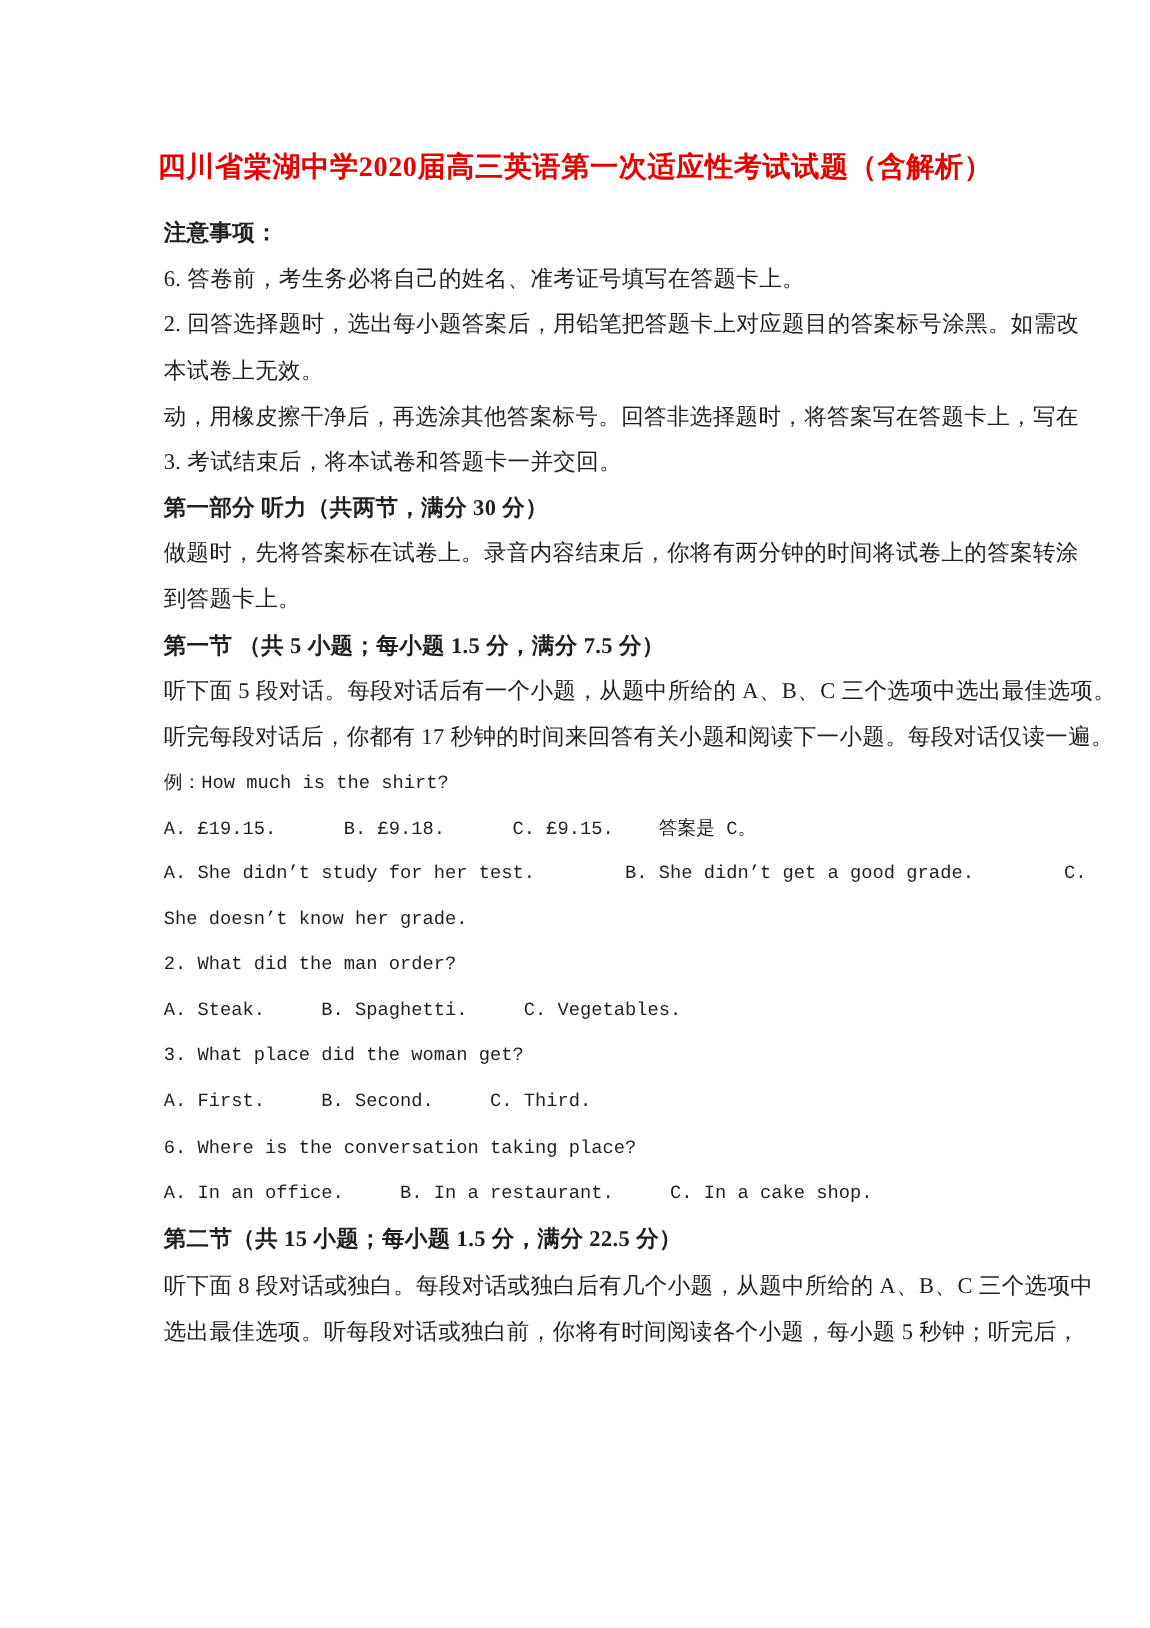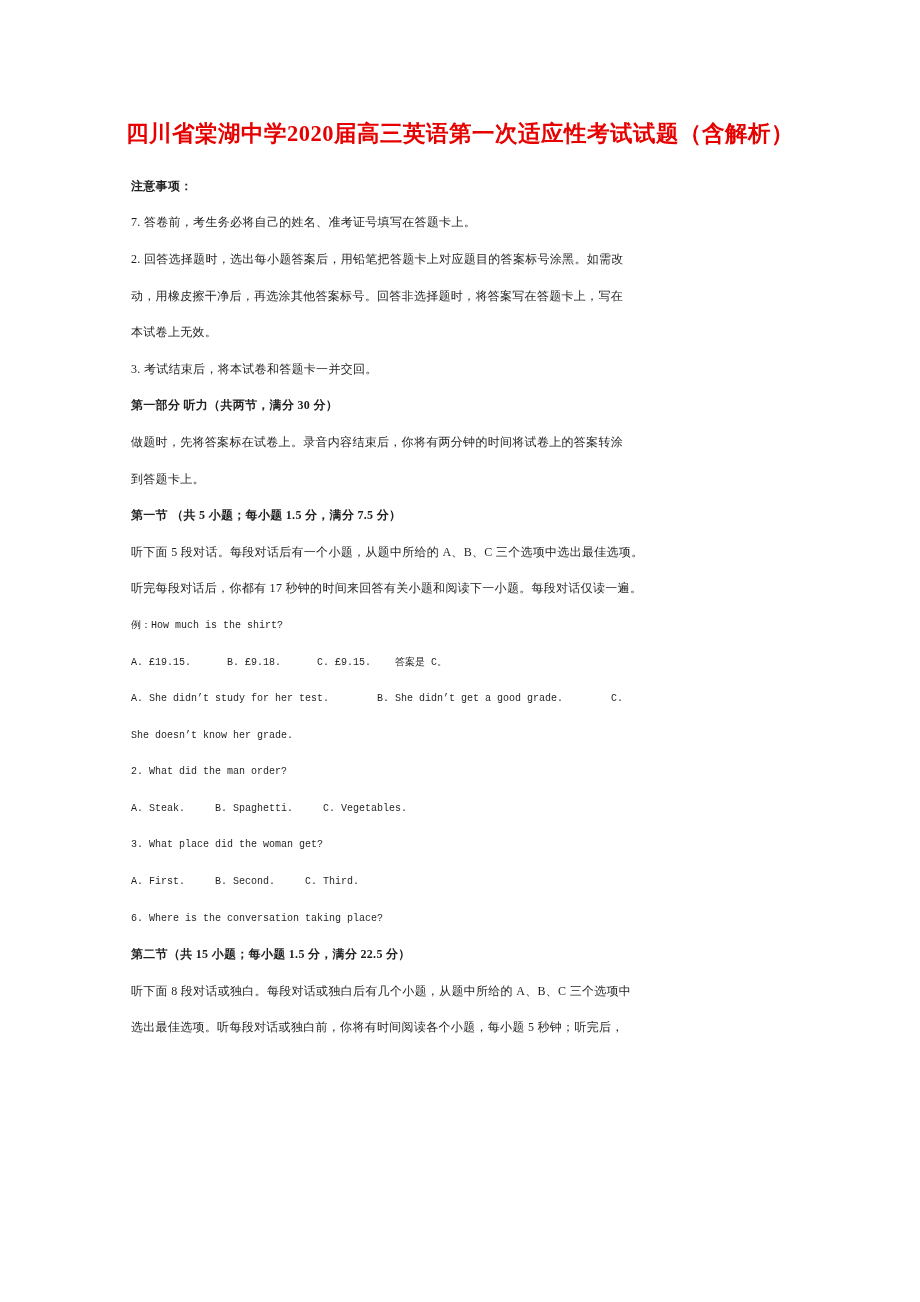--- a/index.html
+++ b/index.html
@@ -31,56 +31,57 @@
     position: absolute;
     top: 168px;
     left: 131px;
     width: 700px;
   }
   .doc-line {
     height: 36.6px;
     display: flex;
     align-items: center;
     white-space: pre;
-    font-size: 12px;
+    font-size: 18px;
     letter-spacing: 0.3px;
   }
   .style-bold {
     font-weight: bold;
   }
   .style-english {
     font-family: "Liberation Mono", "DejaVu Sans Mono", monospace;
-    font-size: 10px;
+    font-size: 15px;
     letter-spacing: 0;
   }
 </style>
 </head>
 <body>
 
 <div class="page" style="background: rgb(255, 255, 255); color: rgb(31, 31, 31);">
   <div class="doc-title" style="color: rgb(230, 0, 0);">四川省棠湖中学2020届高三英语第一次适应性考试试题（含解析）</div>
   <div class="doc-body">
       <div class="doc-line style-bold">注意事项：</div>
-      <div class="doc-line style-normal">7. 答卷前，考生务必将自己的姓名、准考证号填写在答题卡上。</div>
+      <div class="doc-line style-normal">6. 答卷前，考生务必将自己的姓名、准考证号填写在答题卡上。</div>
       <div class="doc-line style-normal">2. 回答选择题时，选出每小题答案后，用铅笔把答题卡上对应题目的答案标号涂黑。如需改</div>
+      <div class="doc-line style-normal">本试卷上无效。</div>
       <div class="doc-line style-normal">动，用橡皮擦干净后，再选涂其他答案标号。回答非选择题时，将答案写在答题卡上，写在</div>
-      <div class="doc-line style-normal">本试卷上无效。</div>
       <div class="doc-line style-normal">3. 考试结束后，将本试卷和答题卡一并交回。</div>
       <div class="doc-line style-bold">第一部分 听力（共两节，满分 30 分）</div>
       <div class="doc-line style-normal">做题时，先将答案标在试卷上。录音内容结束后，你将有两分钟的时间将试卷上的答案转涂</div>
       <div class="doc-line style-normal">到答题卡上。</div>
       <div class="doc-line style-bold">第一节 （共 5 小题；每小题 1.5 分，满分 7.5 分）</div>
       <div class="doc-line style-normal">听下面 5 段对话。每段对话后有一个小题，从题中所给的 A、B、C 三个选项中选出最佳选项。</div>
       <div class="doc-line style-normal">听完每段对话后，你都有 17 秒钟的时间来回答有关小题和阅读下一小题。每段对话仅读一遍。</div>
       <div class="doc-line style-english">例：How much is the shirt?</div>
       <div class="doc-line style-english">A. £19.15.      B. £9.18.      C. £9.15.    答案是 C。</div>
       <div class="doc-line style-english">A. She didn’t study for her test.        B. She didn’t get a good grade.        C.</div>
       <div class="doc-line style-english">She doesn’t know her grade.</div>
       <div class="doc-line style-english">2. What did the man order?</div>
       <div class="doc-line style-english">A. Steak.     B. Spaghetti.     C. Vegetables.</div>
       <div class="doc-line style-english">3. What place did the woman get?</div>
       <div class="doc-line style-english">A. First.     B. Second.     C. Third.</div>
       <div class="doc-line style-english">6. Where is the conversation taking place?</div>
+      <div class="doc-line style-english">A. In an office.     B. In a restaurant.     C. In a cake shop.</div>
       <div class="doc-line style-bold">第二节（共 15 小题；每小题 1.5 分，满分 22.5 分）</div>
       <div class="doc-line style-normal">听下面 8 段对话或独白。每段对话或独白后有几个小题，从题中所给的 A、B、C 三个选项中</div>
       <div class="doc-line style-normal">选出最佳选项。听每段对话或独白前，你将有时间阅读各个小题，每小题 5 秒钟；听完后，</div>
     </div>
 </div>
 
 </body></html>

